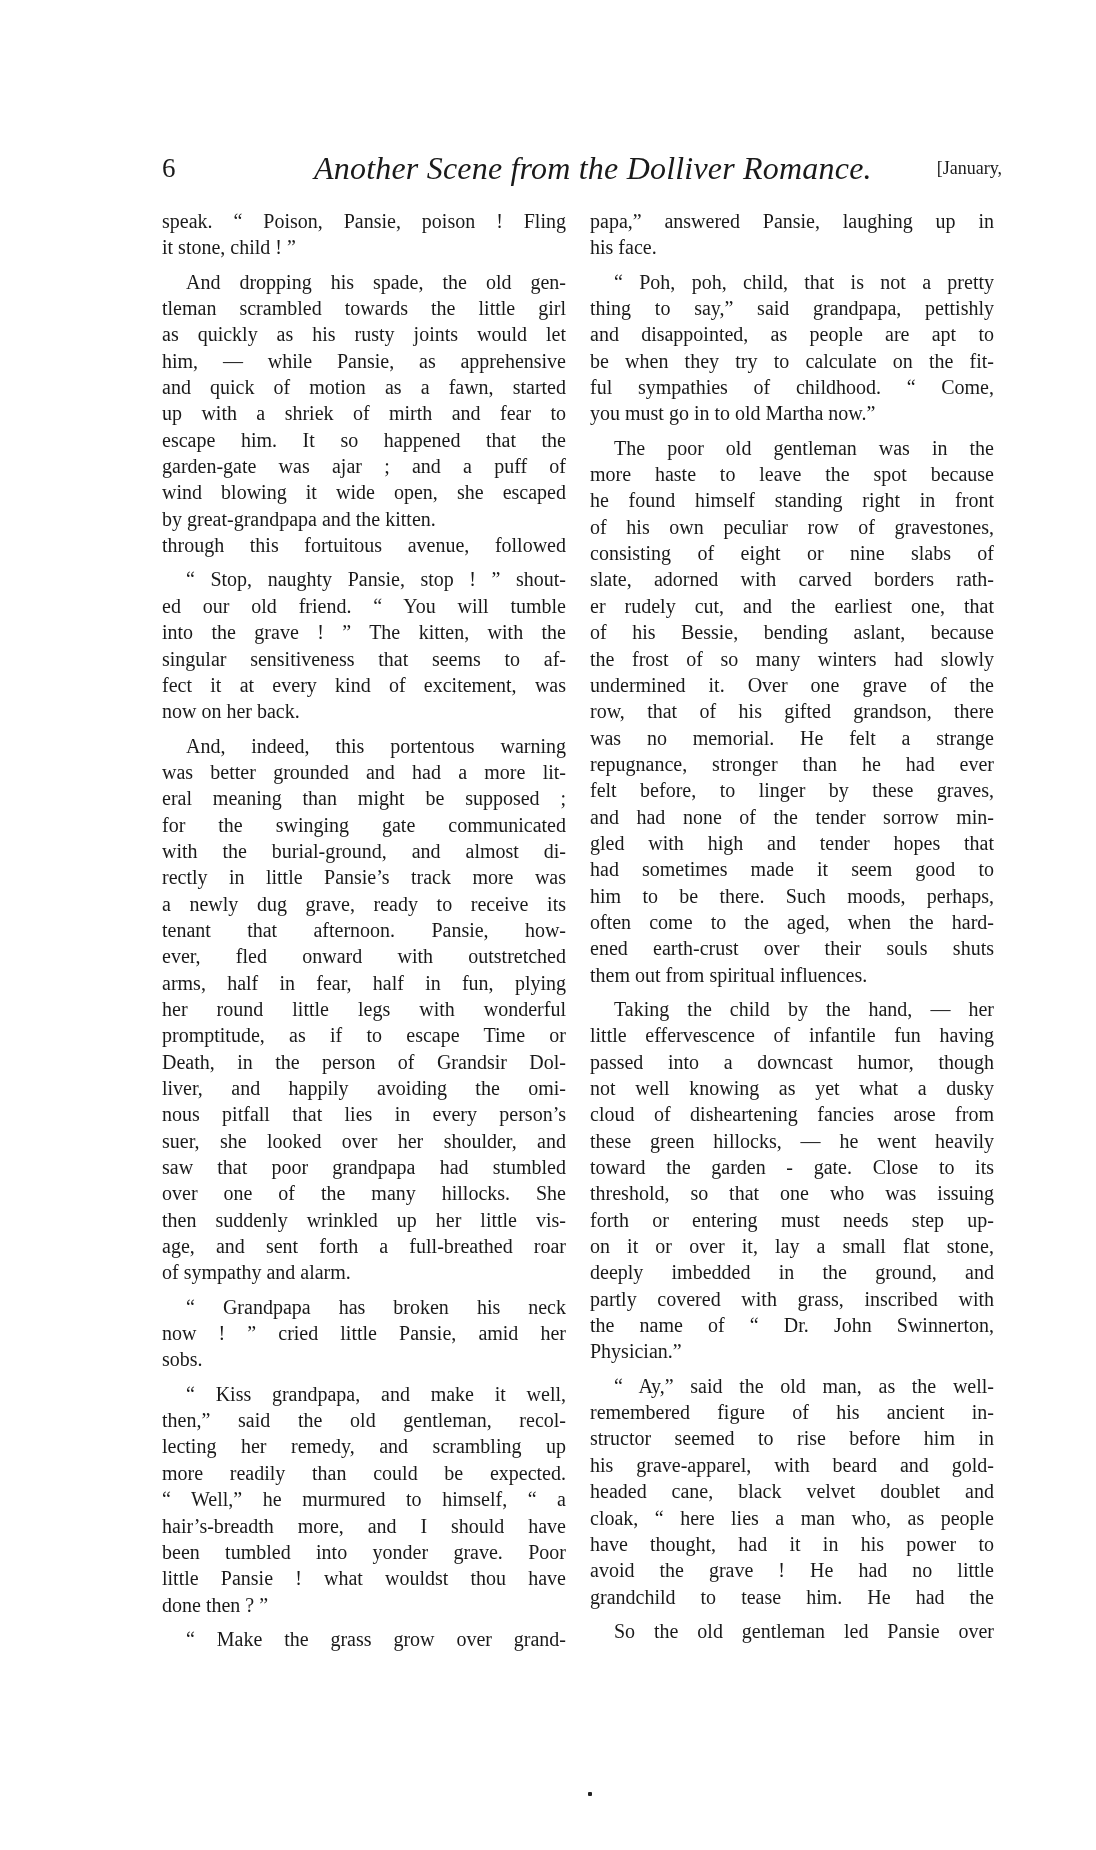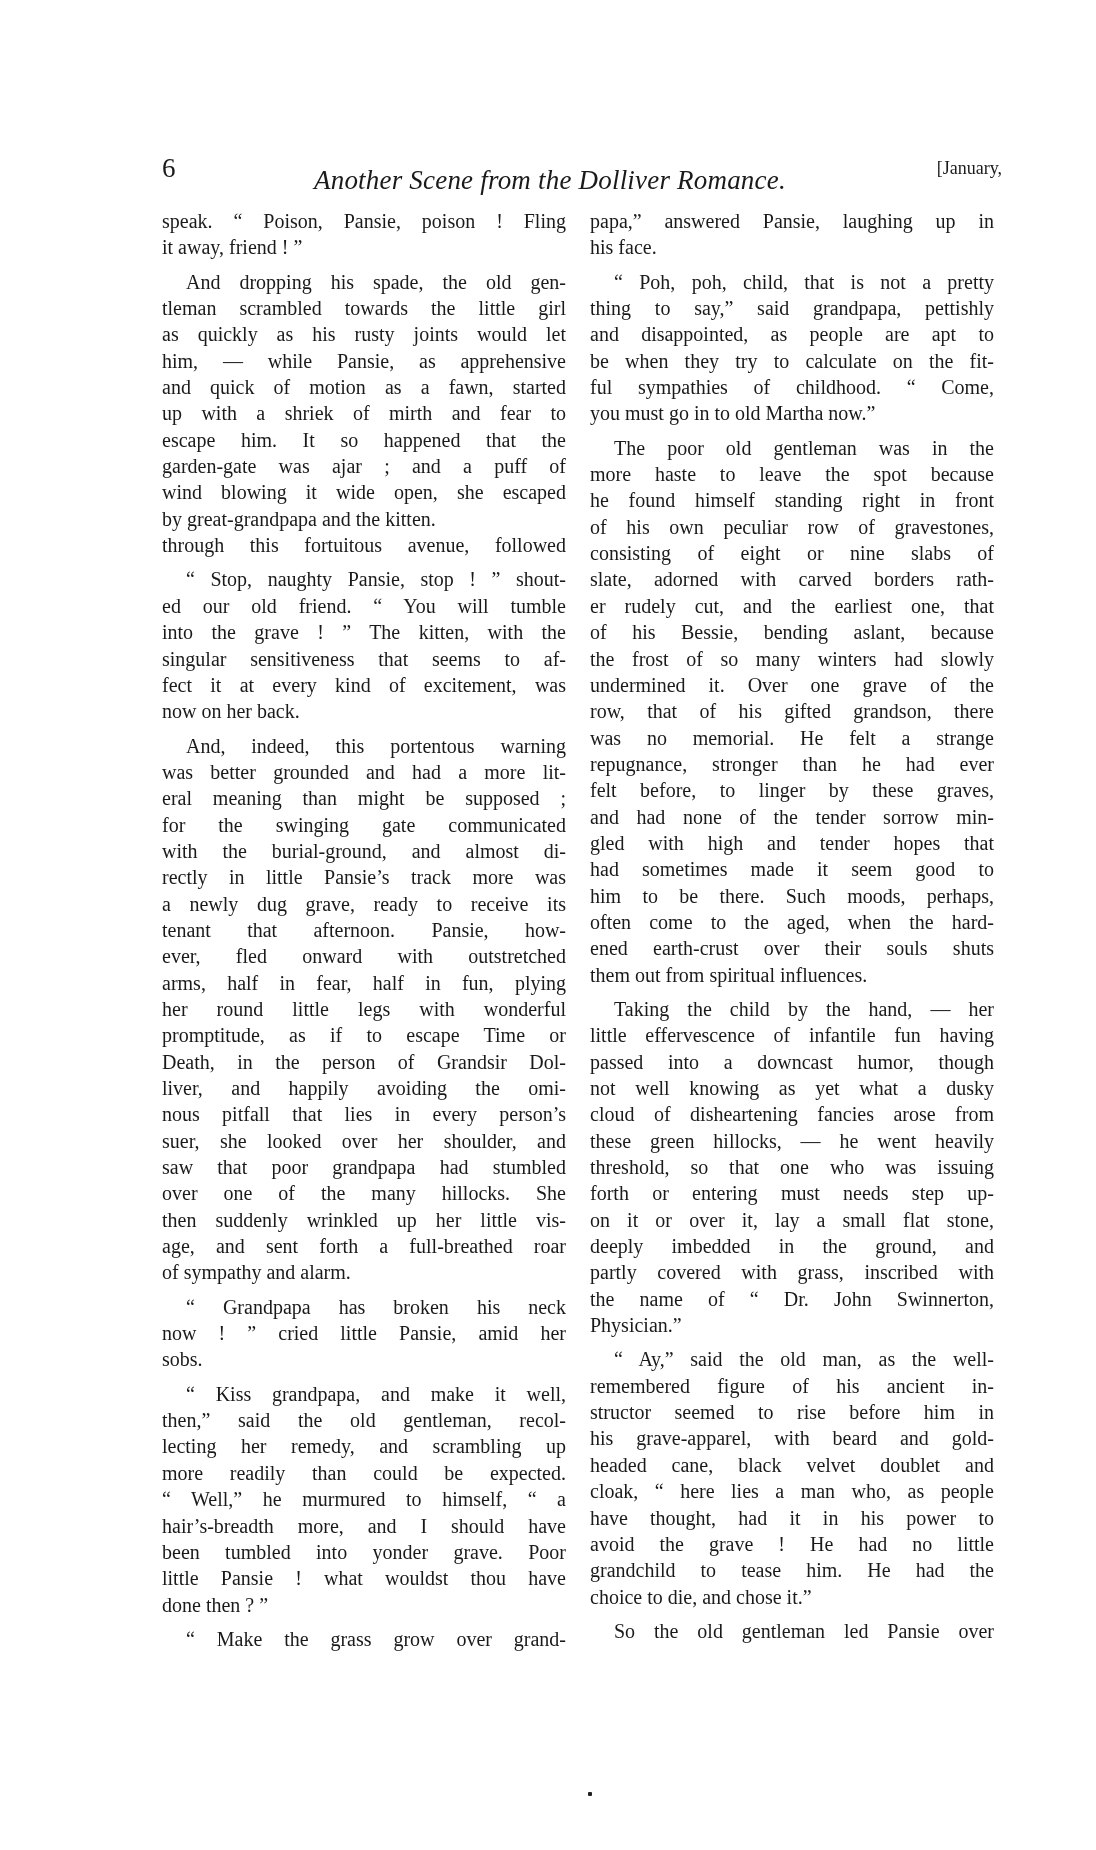--- a/index.html
+++ b/index.html
@@ -32,23 +32,23 @@
     }
     .page-number {
       position: absolute;
       left: 0;
       top: 0;
       font-size: 27px;
     }
     .running-title {
       position: absolute;
       left: 152px;
-      top: 12px;
+      top: 0;
       font-style: italic;
-      font-size: 27px;
+      font-size: 32px;
       letter-spacing: 0.2px;
       text-align: center;
     }
     .issue-month {
       position: absolute;
       right: 0;
       top: 0;
       font-size: 18px;
     }
     .column {
@@ -92,21 +92,21 @@
 <div class="page">
 
   <div class="running-head">
     <span class="page-number">6</span>
     <span class="running-title">Another Scene from the Dolliver Romance.</span>
     <span class="issue-month">[January,</span>
   </div>
 
   <div class="column col-left" id="col-left">
       <span class="line">speak.  “ Poison, Pansie, poison !  Fling</span>
-      <span class="line last">it away, friend ! ”</span>
+      <span class="line last">it stone, child ! ”</span>
       <span class="line indent">And dropping his spade, the old gen-</span>
       <span class="line">tleman scrambled towards the little girl</span>
       <span class="line">as quickly as his rusty joints would let</span>
       <span class="line">him, — while Pansie, as apprehensive</span>
       <span class="line">and quick of motion as a fawn, started</span>
       <span class="line">up with a shriek of mirth and fear to</span>
       <span class="line">escape him.  It so happened that the</span>
       <span class="line">garden-gate was ajar ; and a puff of</span>
       <span class="line">wind blowing it wide open, she escaped</span>
       <span class="line last">by great-grandpapa and the kitten.</span>
@@ -181,34 +181,34 @@
       <span class="line">him to be there.  Such moods, perhaps,</span>
       <span class="line">often come to the aged, when the hard-</span>
       <span class="line">ened earth-crust over their souls shuts</span>
       <span class="line last">them out from spiritual influences.</span>
       <span class="line indent">Taking the child by the hand, — her</span>
       <span class="line">little effervescence of infantile fun having</span>
       <span class="line">passed into a downcast humor, though</span>
       <span class="line">not well knowing as yet what a dusky</span>
       <span class="line">cloud of disheartening fancies arose from</span>
       <span class="line">these green hillocks, — he went heavily</span>
+      <span class="line">toward the garden - gate.  Close to its</span>
       <span class="line">threshold, so that one who was issuing</span>
       <span class="line">forth or entering must needs step up-</span>
       <span class="line">on it or over it, lay a small flat stone,</span>
       <span class="line">deeply imbedded in the ground, and</span>
       <span class="line">partly covered with grass, inscribed with</span>
       <span class="line">the name of “ Dr. John Swinnerton,</span>
       <span class="line last">Physician.”</span>
       <span class="line indent">“ Ay,” said the old man, as the well-</span>
       <span class="line">remembered figure of his ancient in-</span>
       <span class="line">structor seemed to rise before him in</span>
       <span class="line">his grave-apparel, with beard and gold-</span>
       <span class="line">headed cane, black velvet doublet and</span>
       <span class="line">cloak, “ here lies a man who, as people</span>
       <span class="line">have thought, had it in his power to</span>
       <span class="line">avoid the grave !  He had no little</span>
       <span class="line">grandchild to tease him.  He had the</span>
-      <span class="line last">choice to die, and chose it.”</span>
       <span class="line indent">So the old gentleman led Pansie over</span>
     </div>
 
   <div class="stray-mark"></div>
 </div>
 
 </body></html>

